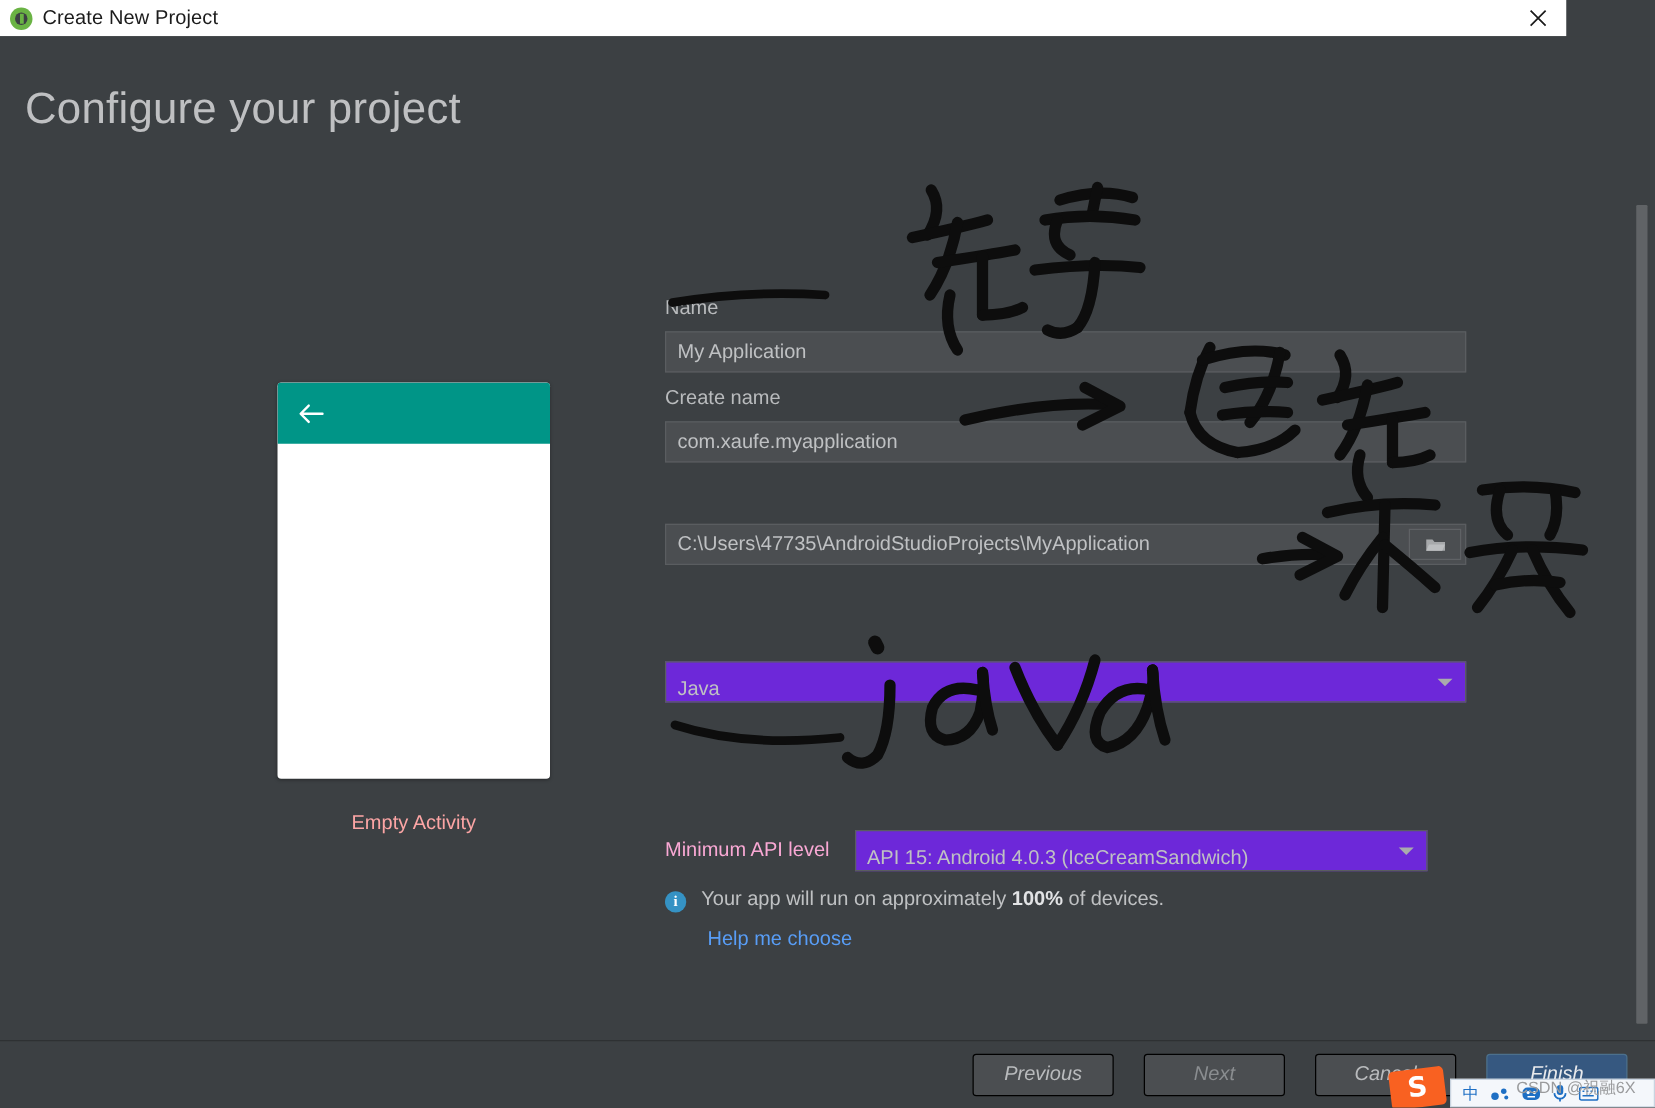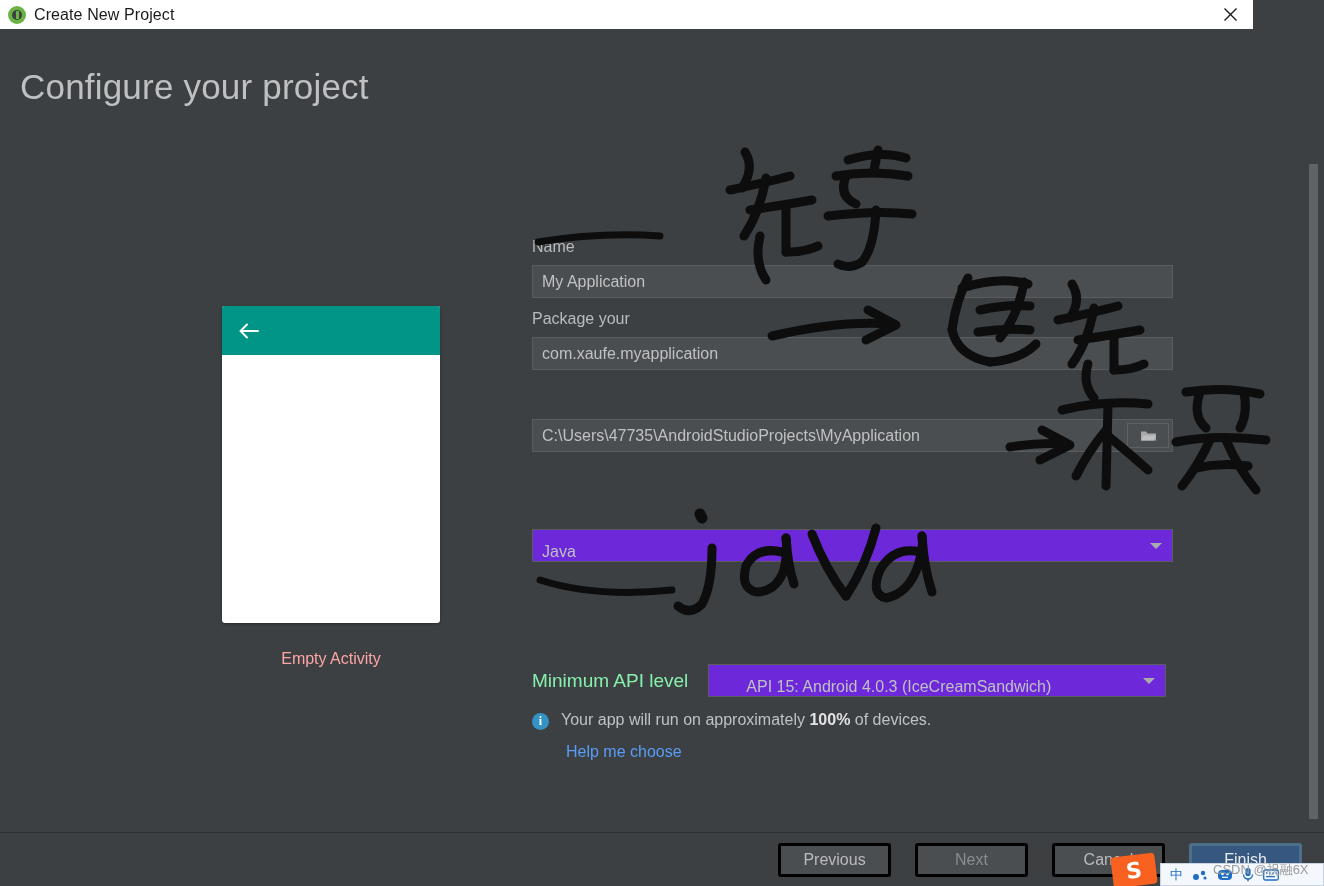--- a/index.html
+++ b/index.html
@@ -130,22 +130,22 @@
 
   #name-group     { position: absolute; left: 0; top: 62px; margin-top: 42px; }
   #pkg-group      { position: absolute; left: 0; top: 176px; }
   #loc-group      { position: absolute; left: 0; top: 285px; }
   #lang-group     { position: absolute; left: 0; top: 395px; }
 
   #api-row {
     position: absolute; left: 0; top: 530px;
     display: flex; align-items: center;
   }
-  #api-label { font-size: 19px; color: #86efac; white-space: nowrap; }
-  #api-combo { width: 458px; margin-left: 20px; padding-left: 28px; }
+  #api-label { font-size: 16px; color: #f9a8d4; white-space: nowrap; }
+  #api-combo { width: 458px; margin-left: 20px; }
 
   #info-row {
     position: absolute; left: 0; top: 577px;
     display: flex; align-items: flex-start;
   }
   #info-icon {
     width: 17px; height: 17px; border-radius: 50%;
     background: #3592c4; flex: 0 0 auto; margin-top: 2px;
     position: relative;
   }
@@ -181,26 +181,26 @@
     background: #2e3133;
   }
   #footer {
     position: absolute; left: 0; top: 804px; width: 1324px; height: 53px;
     display: flex; align-items: center; justify-content: flex-end;
     padding-right: 22px;
   }
   .btn {
     height: 34px; min-width: 113px;
     margin-left: 24px;
-    border: 3px solid #000000;
+    border: 1px solid #000000;
     border-radius: 3px;
     background: #4b4e51;
     color: #b9bbbd; font-size: 16px;
     display: flex; align-items: center; justify-content: center;
-    cursor: pointer; white-space: nowrap;
+    cursor: pointer; white-space: nowrap; font-style: italic;
   }
   .btn.primary {
     background: #365880; border-color: #4c708c; color: #e9eaec;
   }
   .btn.disabled { color: #8a8d90; }
 
   
   #annotations {
     position: absolute; left: 0; top: 0; width: 1324px; height: 886px;
     pointer-events: none;
@@ -267,21 +267,21 @@
     <div id="form">
 
       <div id="name-group">
         <div class="field-label">Name</div>
         <div class="text-input">
           <span class="val">My Application</span>
         </div>
       </div>
 
       <div id="pkg-group">
-        <div class="field-label">Package your</div>
+        <div class="field-label">Create name</div>
         <div class="text-input">
           <span class="val">com.xaufe.myapplication</span>
         </div>
       </div>
 
       <div id="loc-group">
         <div class="text-input">
           <span class="val">C:\Users\47735\AndroidStudioProjects\MyApplication</span>
           <div class="folder-btn">
             <svg width="17" height="13" viewBox="0 0 17 13" aria-hidden="true">

